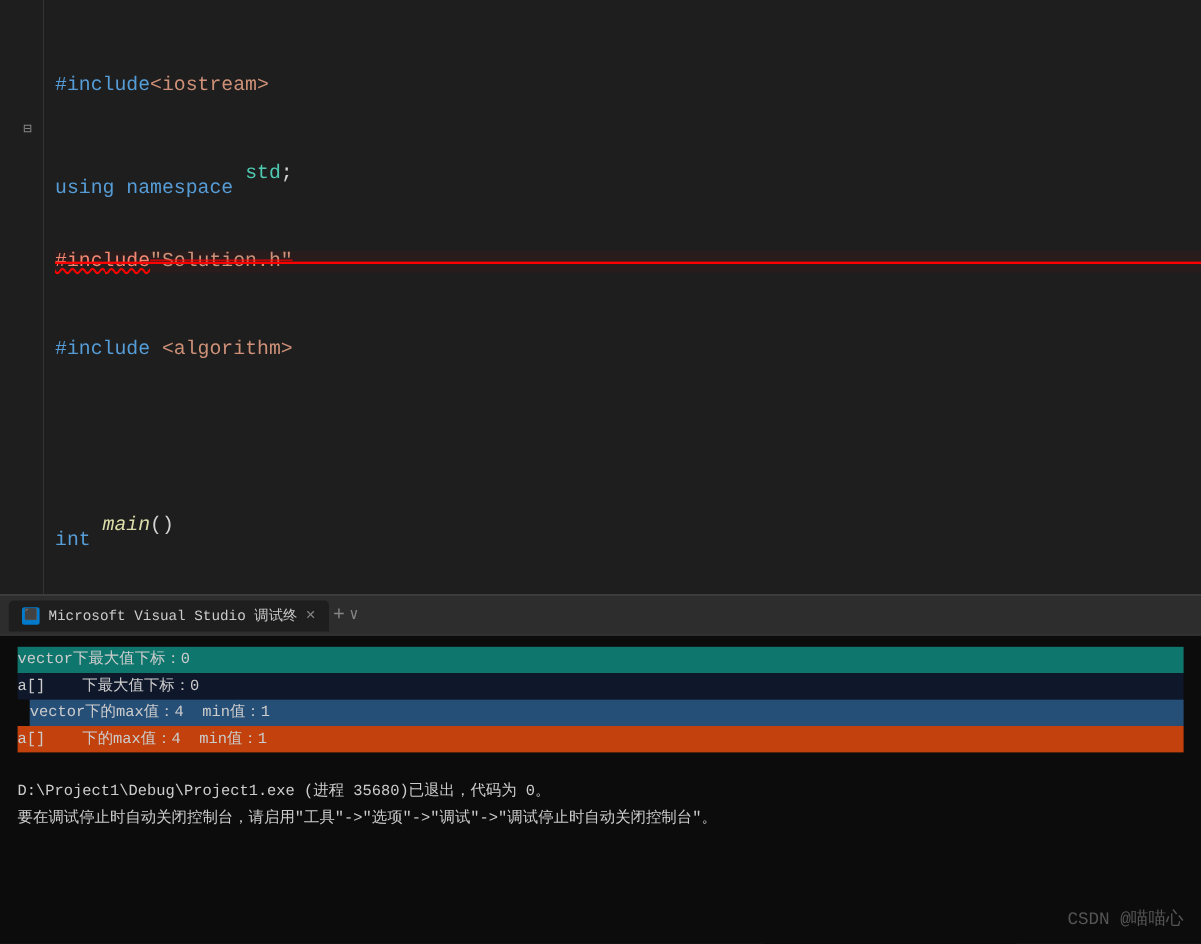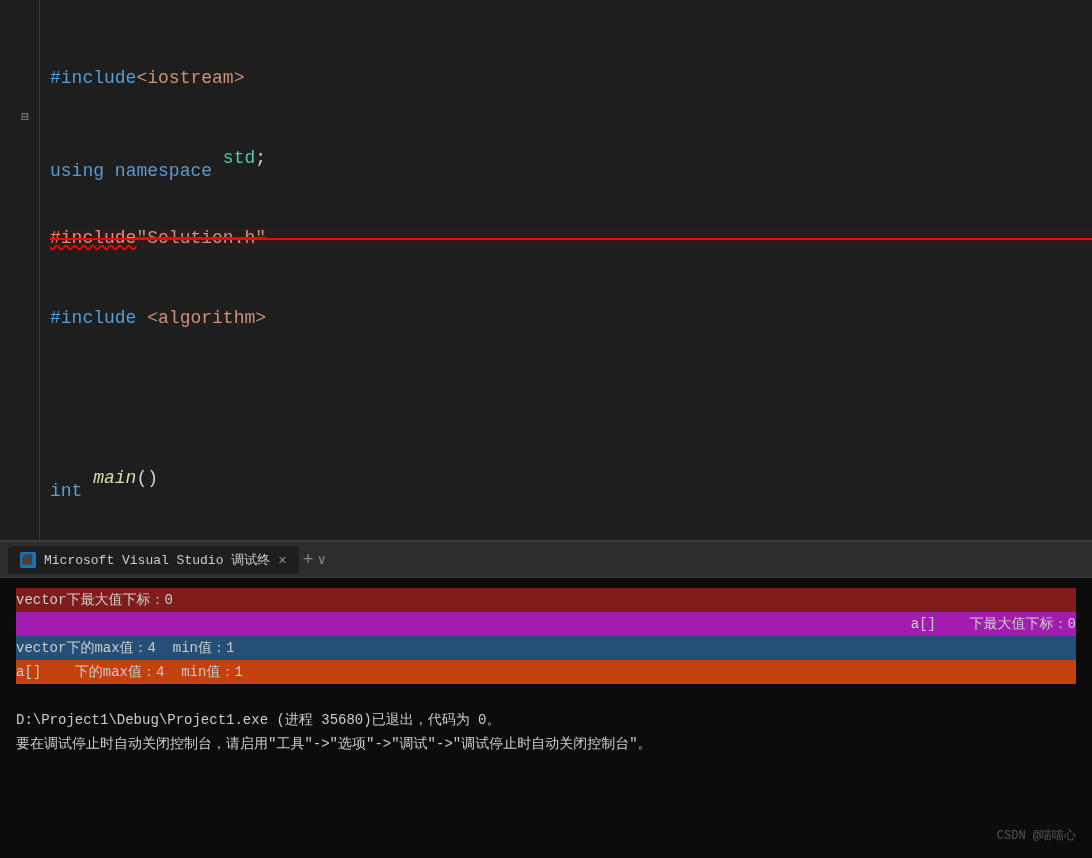--- a/index.html
+++ b/index.html
@@ -159,21 +159,21 @@
     .terminal-line {
       color: #cccccc;
       white-space: pre-wrap;
     }
 
     .csdn-watermark {
       position: absolute;
       bottom: 10px;
       right: 16px;
       color: #555;
-      font-size: 12px;
+      font-size: 16px;
     }
   </style>
 </head>
 <body>
 
 <div class="editor-area">
   <div class="line-numbers">
     <div>&nbsp;</div>
     <div>&nbsp;</div>
     <div>&nbsp;</div>
@@ -273,22 +273,22 @@
         <span>⬛</span>
       </div>
       <span>Microsoft Visual Studio 调试终</span>
       <span class="terminal-tab-close">✕</span>
     </div>
     <span class="terminal-tab-plus">+</span>
     <span class="terminal-tab-chevron">∨</span>
   </div>
 
   <div class="terminal-content" style="position:relative;">
-    <div class="terminal-line" style="background:#7f1d1d; display:block;">vector下最大值下标：0</div>
-    <div class="terminal-line" style="background:#a21caf; display:block;text-align:right;">a[]    下最大值下标：0</div>
-    <div class="terminal-line" style="background:#264f78; display:block;">vector下的max值：4  min值：1</div>
+    <div class="terminal-line" style="background:#0f766e; display:block;">vector下最大值下标：0</div>
+    <div class="terminal-line" style="background:#0f172a; display:block;">a[]    下最大值下标：0</div>
+    <div class="terminal-line" style="background:#264f78; display:block;margin-left:11px;">vector下的max值：4  min值：1</div>
     <div class="terminal-line" style="background:#c2410c; display:block;">a[]    下的max值：4  min值：1</div>
     <div class="terminal-line">&nbsp;</div>
     <div class="terminal-line">D:\Project1\Debug\Project1.exe (进程 35680)已退出，代码为 0。</div>
     <div class="terminal-line">要在调试停止时自动关闭控制台，请启用"工具"-&gt;"选项"-&gt;"调试"-&gt;"调试停止时自动关闭控制台"。</div>
     <div class="csdn-watermark">CSDN @喵喵心</div>
   </div>
 </div>
 
 </body></html>

